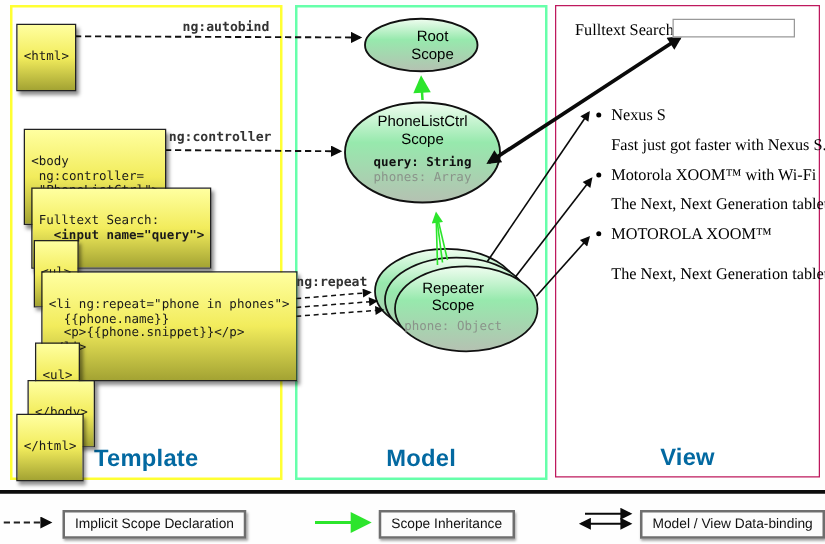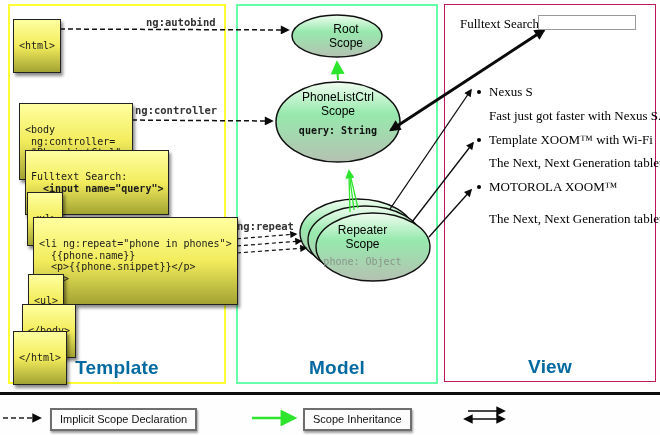--- a/index.html
+++ b/index.html
@@ -115,39 +115,41 @@
   <div class="arrow-label" style="left:237px;top:220px;">ng:repeat</div>
 
   <div class="scope-text" style="left:292px;top:23px;width:108px;">
     <div class="scope-title">Root</div>
     <div class="scope-title">Scope</div>
   </div>
   <div class="scope-text" style="left:276px;top:91px;width:124px;">
     <div class="scope-title">PhoneListCtrl</div>
     <div class="scope-title">Scope</div>
     <div class="scope-prop prop-bold" style="margin-top:7px;">query: String</div>
+    <div class="scope-prop prop-gray">phones: Array</div>
   </div>
   <div class="scope-text" style="left:317px;top:224px;width:91px;">
     <div class="scope-title">Repeater</div>
     <div class="scope-title">Scope</div>
     <div class="scope-prop prop-gray" style="margin-top:5px;">phone: Object</div>
   </div>
 
   <div class="view-text" style="left:460px;top:16px;">Fulltext Search:</div>
   <input id="search-input" type="text" value="" style="">
 
   <span class="bullet" style="left:477px;top:90px;"></span>
   <div class="view-text" style="left:489px;top:84px;">Nexus S</div>
   <div class="view-text" style="left:489px;top:108px;">Fast just got faster with Nexus S.</div>
 
   <span class="bullet" style="left:477px;top:138px;"></span>
-  <div class="view-text" style="left:489px;top:132px;">Template XOOM™  with Wi-Fi</div>
+  <div class="view-text" style="left:489px;top:132px;">Motorola XOOM™  with Wi-Fi</div>
   <div class="view-text" style="left:489px;top:155px;">The Next, Next Generation tablet.</div>
 
   <span class="bullet" style="left:477px;top:185px;"></span>
   <div class="view-text" style="left:489px;top:179px;">MOTOROLA XOOM™</div>
   <div class="view-text" style="left:489px;top:211px;">The Next, Next Generation tablet.</div>
 
   <div class="legend-rule"></div>
   <div class="legend-box" style="left:50px;">Implicit Scope Declaration</div>
   <div class="legend-box" style="left:303px;">Scope Inheritance</div>
+  <div class="legend-box" style="left:512px;">Model / View Data-binding</div>
 
 </div>
 
 </body></html>

